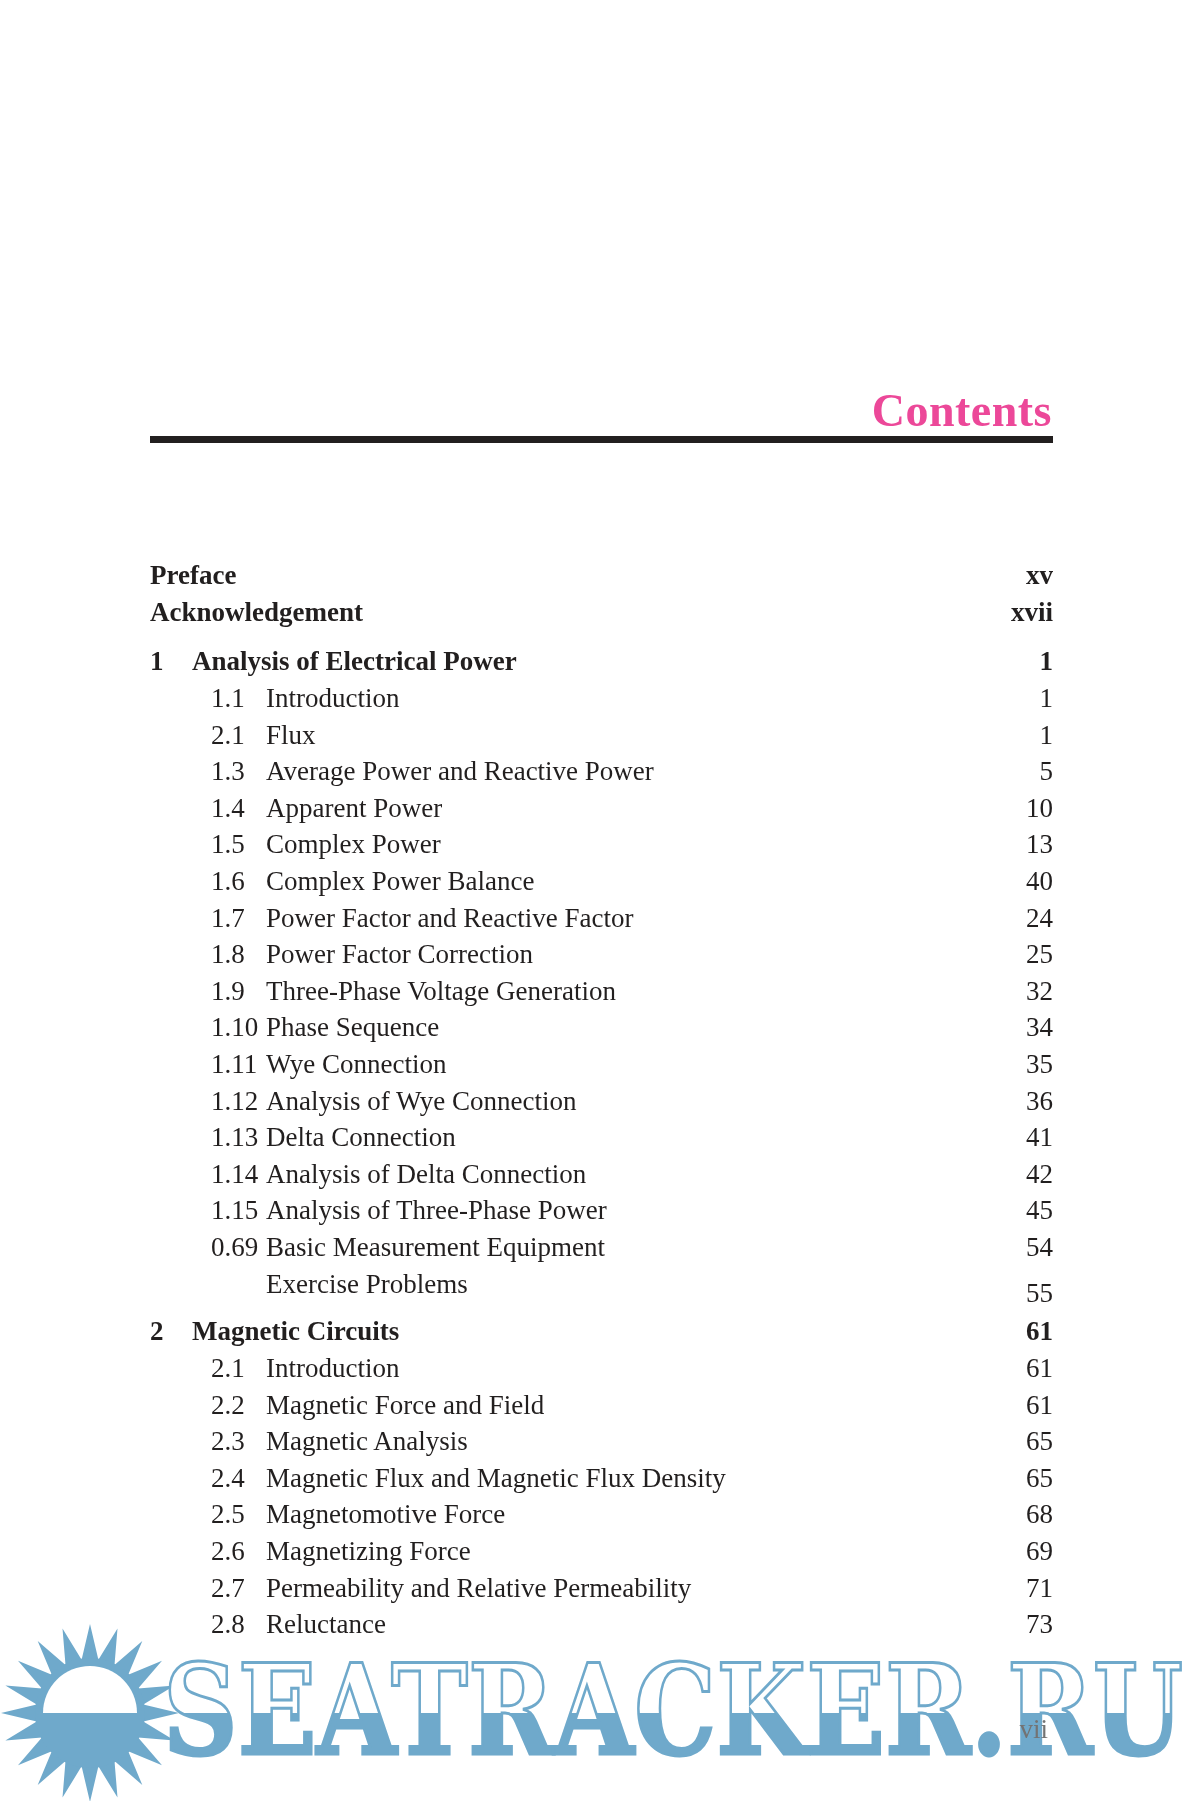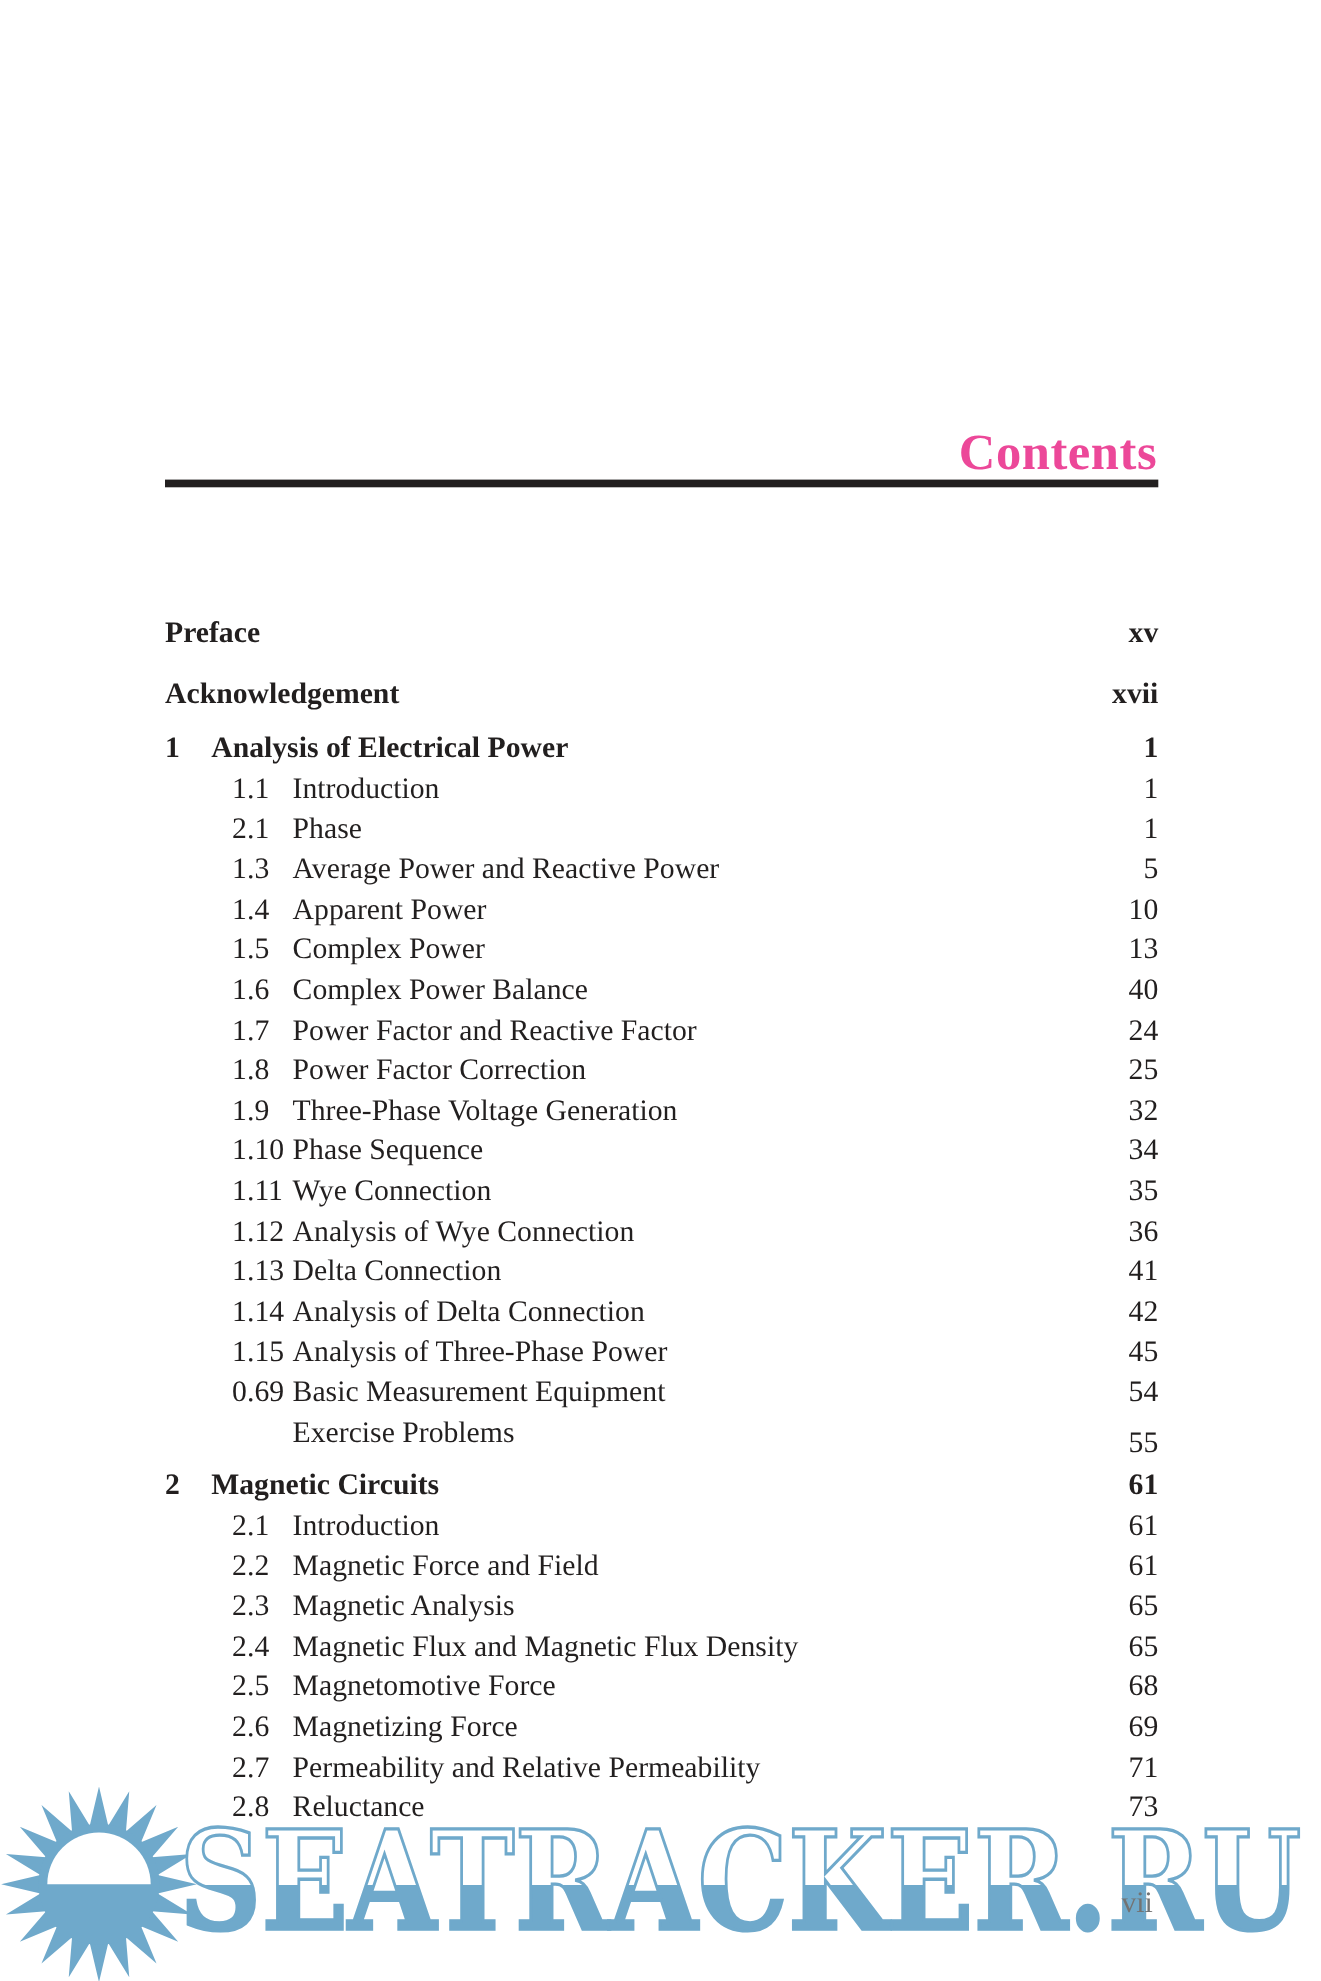--- a/index.html
+++ b/index.html
@@ -28,21 +28,21 @@
     position:absolute;
     left:150px;top:557px;
     width:903px;
     font-size:27px;
     z-index:1;
   }
   .row{display:flex;align-items:baseline;height:37px;line-height:37px;}
   .row .left{display:flex;flex:1;min-width:0;}
   .row .pg{margin-left:auto;text-align:left;white-space:nowrap;}
   .row.fm{font-weight:700;}
-  .row.fm.first{margin-bottom:18px;}
+  .row.fm.first{}
   .row.fm.last{margin-bottom:12px;}
   .row.chapter{font-weight:700;margin-top:11px;}
   .row.chapter .num{width:42px;flex:none;}
   .row.section{height:36.6px;line-height:36.6px;}
   .row.section .num{margin-left:61px;width:55px;flex:none;}
   .watermark{
     position:absolute;left:0;top:1613px;width:1201px;height:200px;
     z-index:2;pointer-events:none;
   }
   .wm-svg{position:absolute;left:0;top:0;}
@@ -85,21 +85,21 @@
       <div class="row section">
         <div class="left">
           <span class="num">1.1</span>
           <span class="title">Introduction</span>
         </div>
         <span class="pg">1</span>
       </div>
       <div class="row section">
         <div class="left">
           <span class="num">2.1</span>
-          <span class="title">Phase</span>
+          <span class="title">Flux</span>
         </div>
         <span class="pg">1</span>
       </div>
       <div class="row section">
         <div class="left">
           <span class="num">1.3</span>
           <span class="title">Average Power and Reactive Power</span>
         </div>
         <span class="pg">5</span>
       </div>

